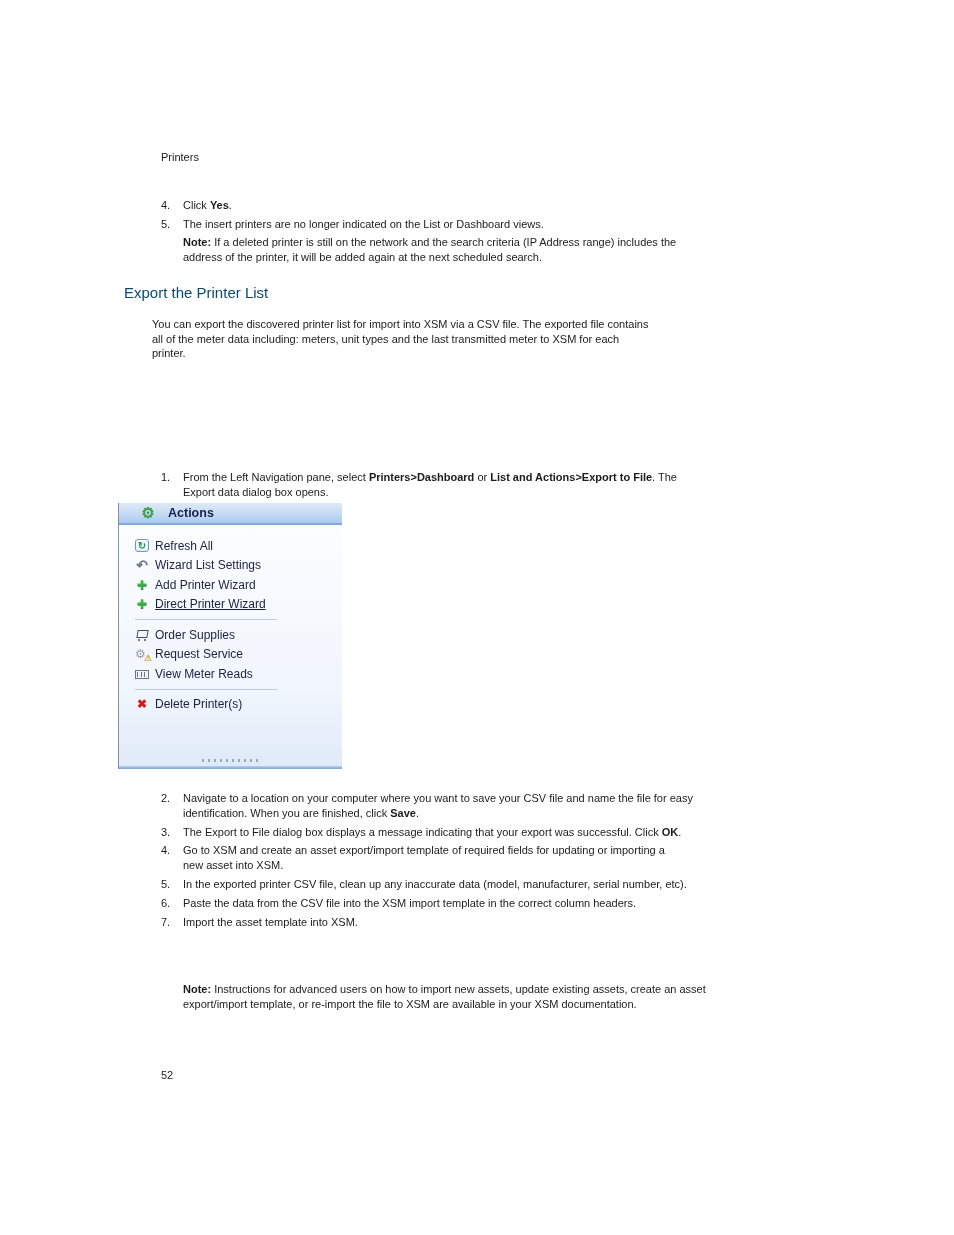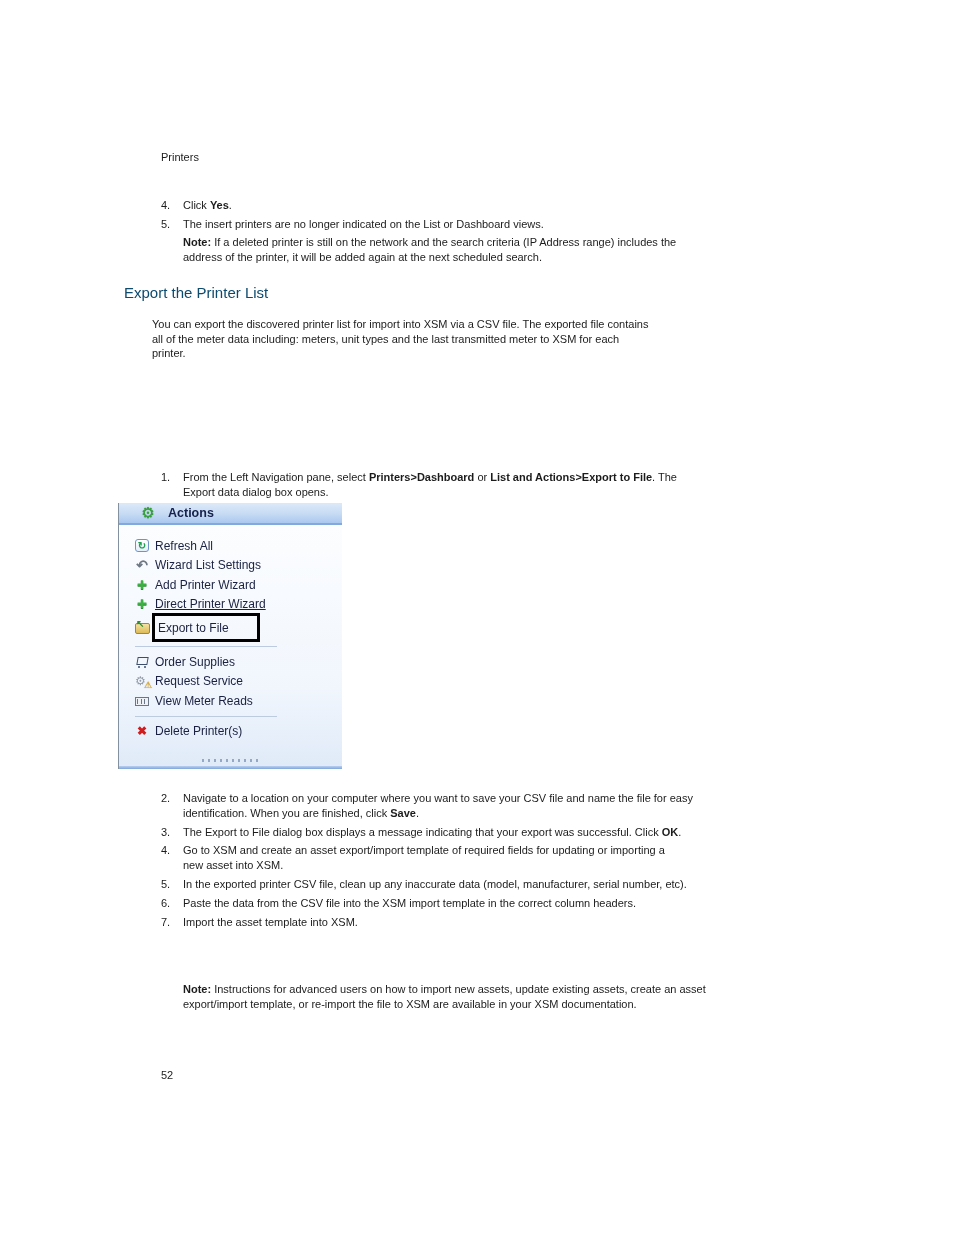--- a/index.html
+++ b/index.html
@@ -148,24 +148,20 @@
         <span class="plabel">Wizard List Settings</span>
       </div>
       <div class="pitem">
         <span class="pic pic-add"></span>
         <span class="plabel">Add Printer Wizard</span>
       </div>
       <div class="pitem">
         <span class="pic pic-add"></span>
         <span class="plabel u">Direct Printer Wizard</span>
       </div>
-      <div class="pitem tall">
-        <span class="pic pic-export"></span>
-        <span class="callout"><span class="plabel">Export to File</span></span>
-      </div>
       <div class="psep"></div>
       <div class="pitem">
         <span class="pic pic-cart"></span>
         <span class="plabel">Order Supplies</span>
       </div>
       <div class="pitem">
         <span class="pic pic-service"></span>
         <span class="plabel">Request Service</span>
       </div>
       <div class="pitem">

